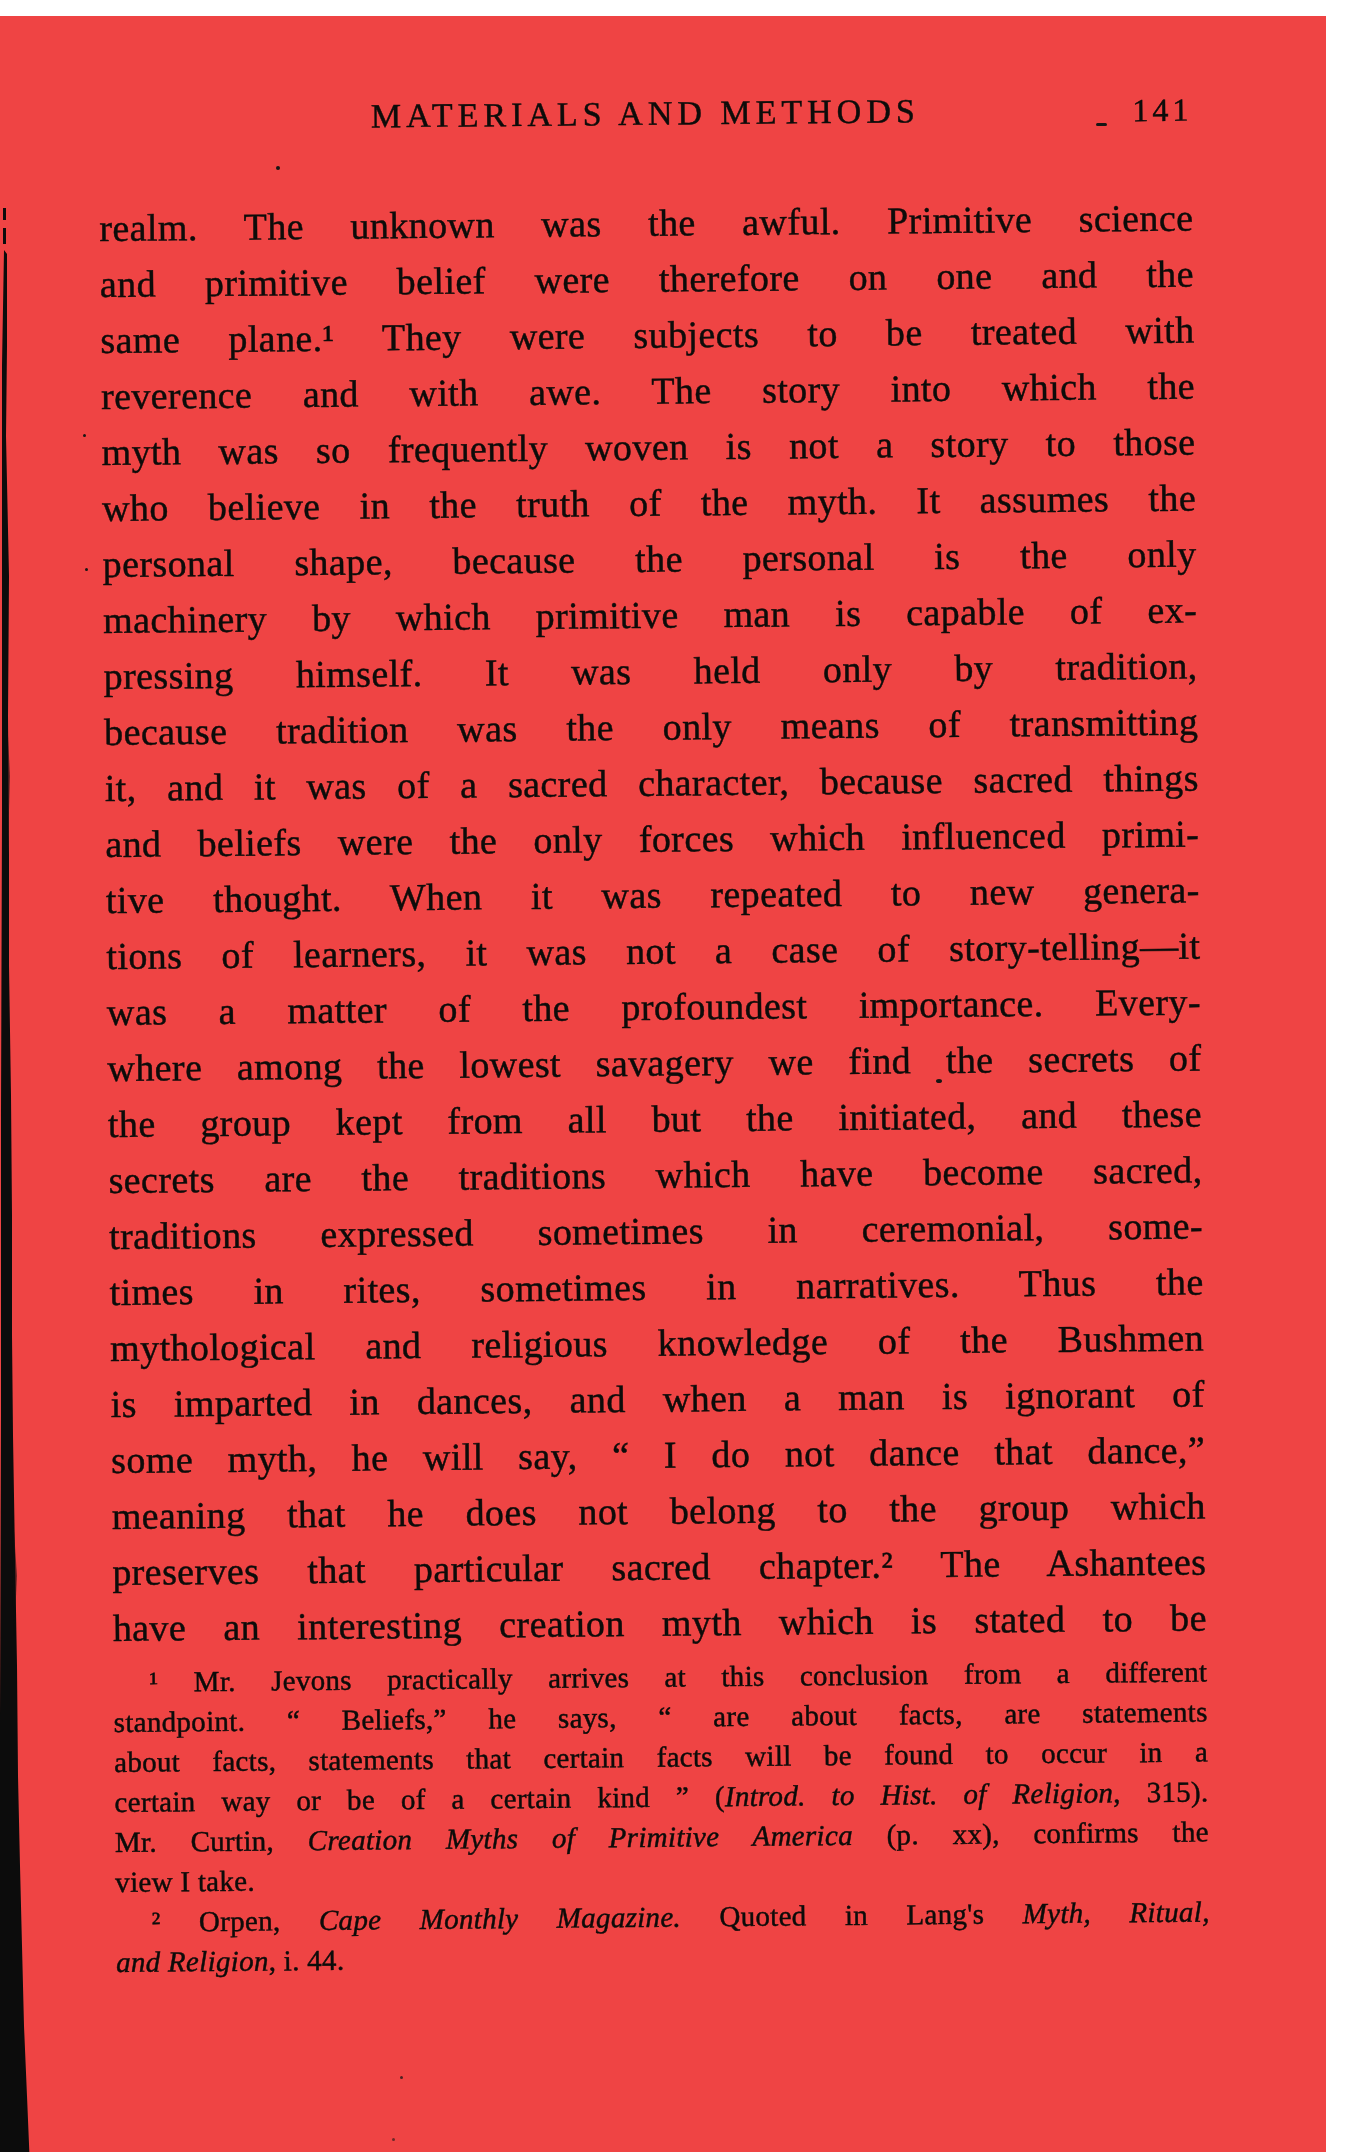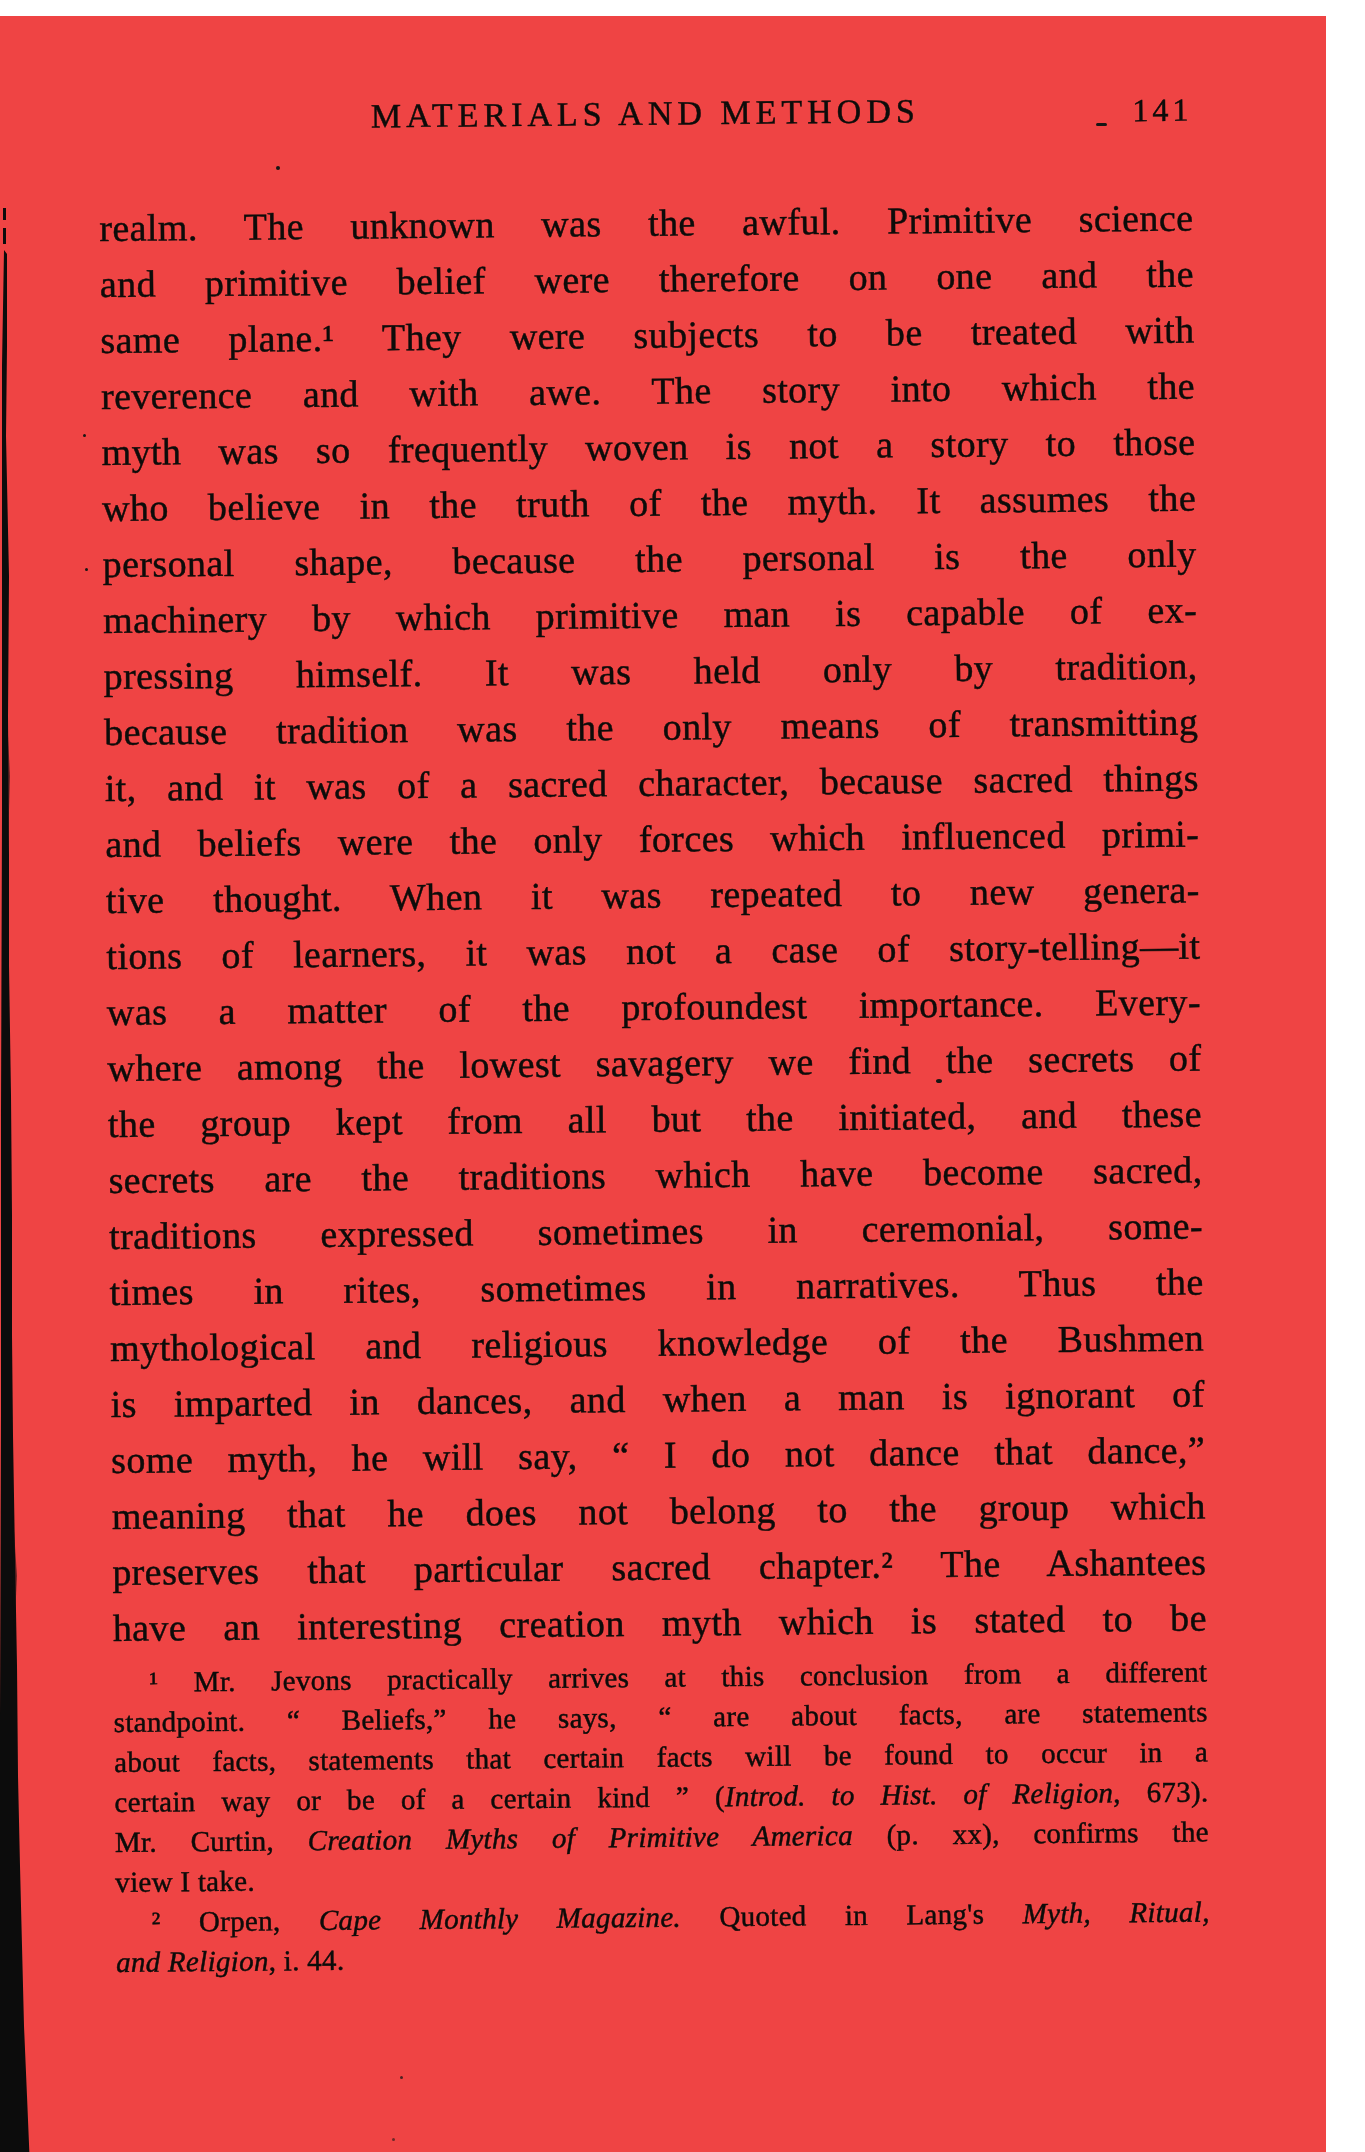--- a/index.html
+++ b/index.html
@@ -131,21 +131,21 @@
       <div class="bline">some myth, he will say, “ I do not dance that dance,”</div>
       <div class="bline">meaning that he does not belong to the group which</div>
       <div class="bline">preserves that particular sacred chapter.² The Ashantees</div>
       <div class="bline">have an interesting creation myth which is stated to be</div>
     </div>
 
     <div class="footnotes">
       <div class="fline indent">¹ Mr. Jevons practically arrives at this conclusion from a different</div>
       <div class="fline">standpoint. “ Beliefs,” he says, “ are about facts, are statements</div>
       <div class="fline">about facts, statements that certain facts will be found to occur in a</div>
-      <div class="fline"><span>certain way or be of a certain kind ” (</span><span class="it">Introd. to Hist. of Religion</span><span>, 673).</span></div>
+      <div class="fline"><span>certain way or be of a certain kind ” (</span><span class="it">Introd. to Hist. of Religion</span><span>, 315).</span></div>
       <div class="fline"><span>Mr. Curtin, </span><span class="it">Creation Myths of Primitive America</span><span> (p. xx), confirms the</span></div>
       <div class="fline last">view I take.</div>
       <div class="fn-gap"></div>
       <div class="fline indent"><span>² Orpen, </span><span class="it">Cape Monthly Magazine.</span><span> Quoted in Lang's </span><span class="it">Myth, Ritual,</span></div>
       <div class="fline last"><span class="it">and Religion</span><span>, i. 44.</span></div>
     </div>
 
   </div>
 </div>
 

